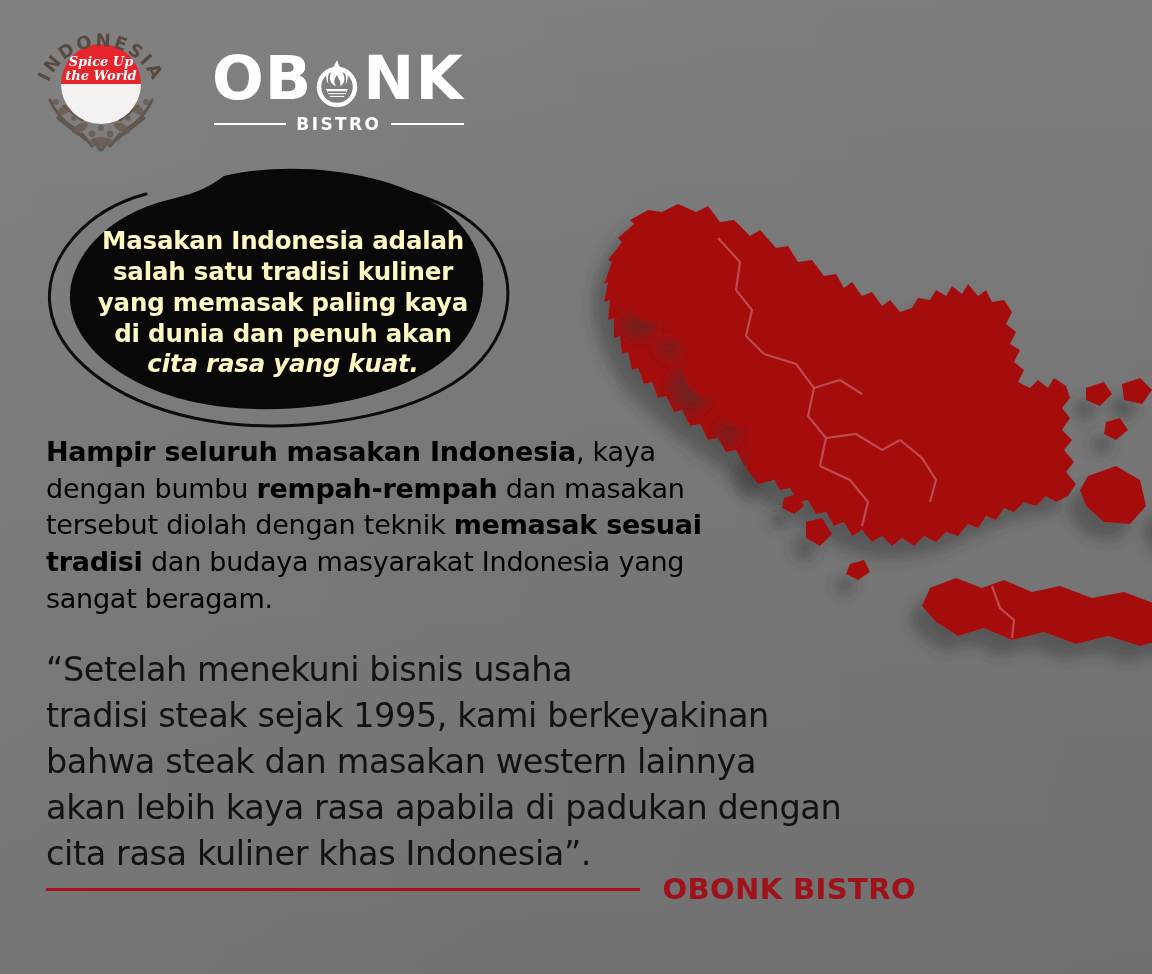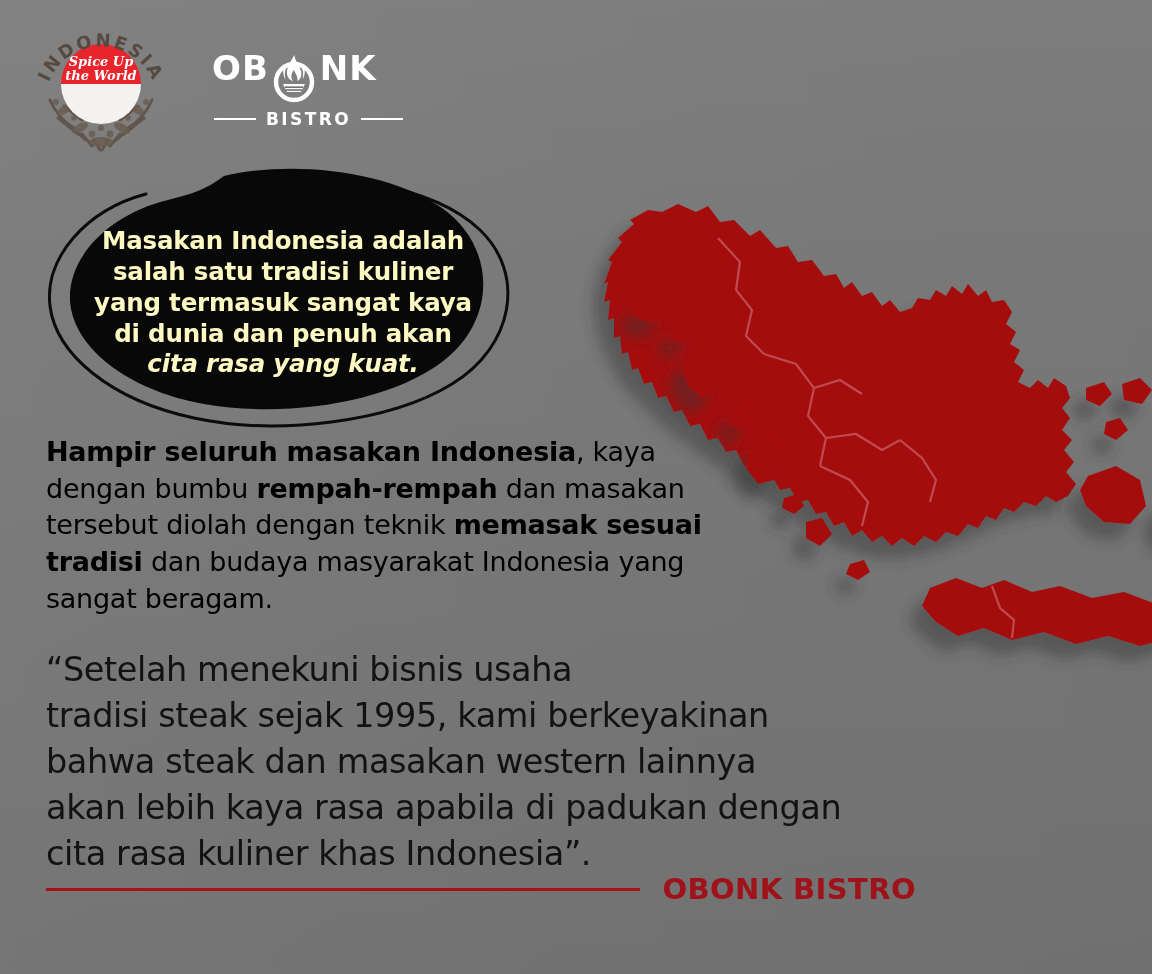--- a/index.html
+++ b/index.html
@@ -44,25 +44,25 @@
     display: flex;
     align-items: center;
     gap: 44px;
   }
   #spice-badge { position: relative; width: 134px; height: 132px; }
   #spice-badge svg { display:block; width: 100%; height: 100%; }
 
   #obonk-logo { position: relative; margin-top: 4px; }
   .obonk-wordmark {
     display: flex;
-    align-items: flex-start;
+    align-items: flex-end;
     color: #ffffff;
     font-family: "DejaVu Sans", "Liberation Sans", sans-serif;
     font-weight: 700;
-    font-size: 34px;
+    font-size: 61px;
     letter-spacing: 1px;
     line-height: 1;
   }
   .obonk-wordmark .seg { display:block; }
   .flame-o {
     position: relative;
     width: 46px;
     height: 52px;
     margin: 0 3px 0 2px;
   }
@@ -334,21 +334,21 @@
                C 262 0, 360 10, 414 48
                C 468 86, 470 160, 414 202
                C 358 244, 254 258, 176 244
                C 98 230, 44 186, 42 140
                C 40 96, 82 54, 140 40
                C 160 35, 178 30, 196 16 Z"></path>
     </svg>
     <div id="blob-text">
       <div>Masakan Indonesia adalah</div>
       <div>salah satu tradisi kuliner</div>
-      <div>yang termasuk sangat kaya</div>
+      <div>yang memasak paling kaya</div>
       <div>di dunia dan penuh akan</div>
       <div class="it">cita rasa yang kuat.</div>
     </div>
   </div>
 
   <div id="intro-paragraph"><b>Hampir seluruh masakan Indonesia</b><span>, kaya dengan bumbu </span><b>rempah-rempah</b><span> dan masakan tersebut diolah dengan teknik </span><b>memasak sesuai tradisi</b><span> dan budaya masyarakat Indonesia yang sangat beragam.</span></div>
 
   <div id="big-quote">
     <div>“Setelah menekuni bisnis usaha</div>
     <div>tradisi steak sejak 1995, kami berkeyakinan</div>

